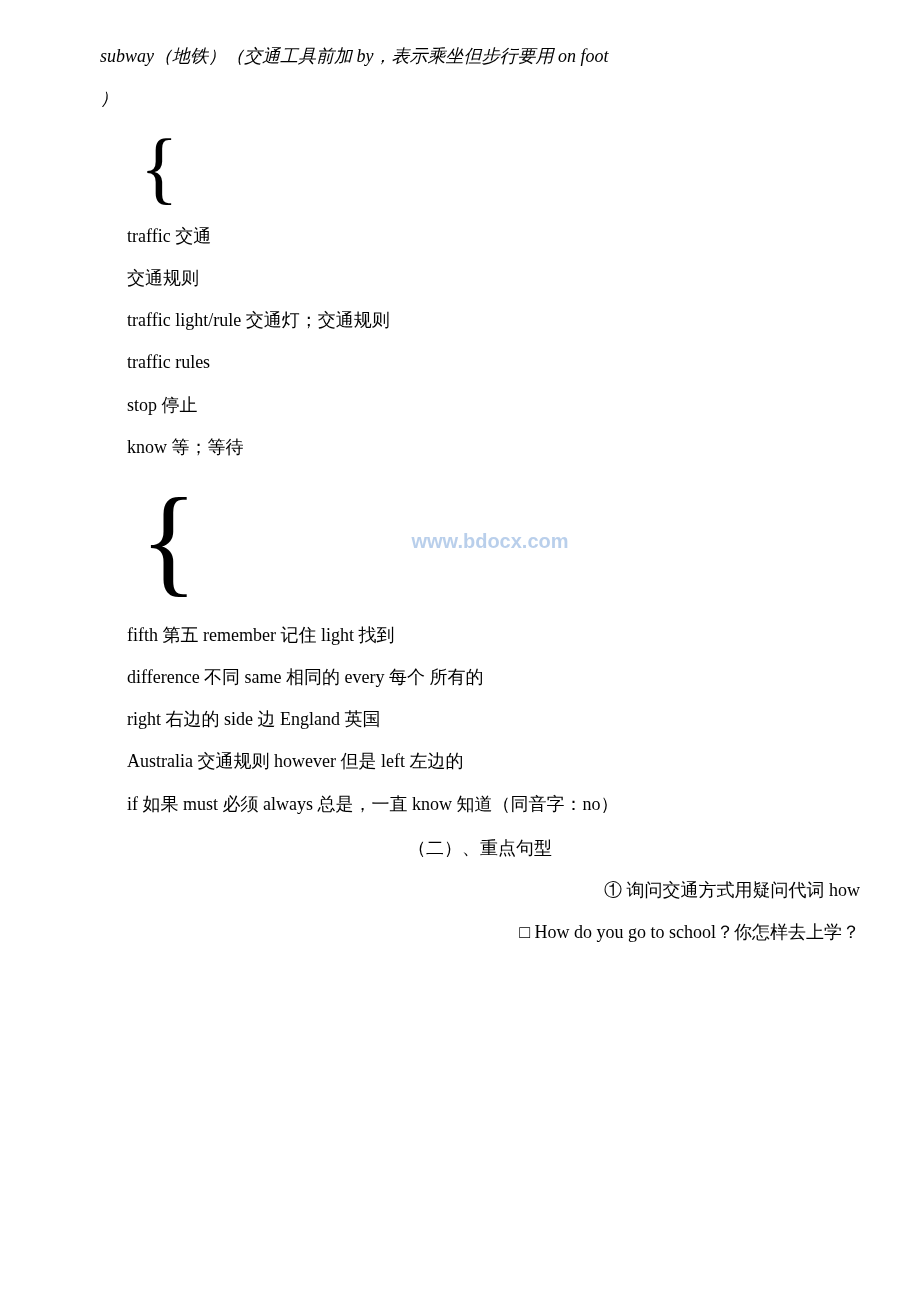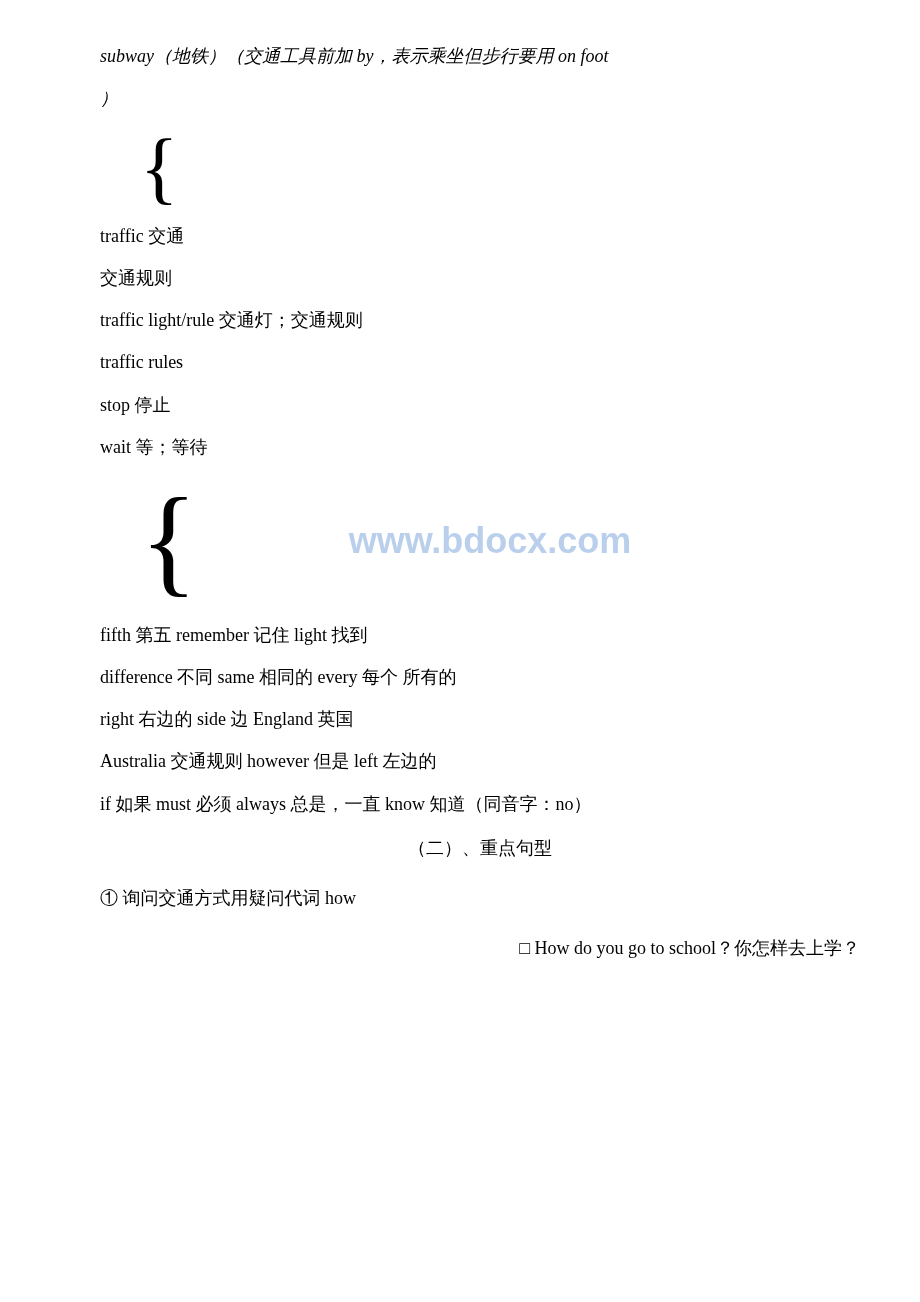--- a/index.html
+++ b/index.html
@@ -56,48 +56,50 @@
       display: flex;
       align-items: center;
       position: relative;
     }
 
     .watermark {
       position: absolute;
       top: 50%;
       left: 50%;
       transform: translate(-50%, -50%);
-      font-size: 36px;
+      font-size: 20px;
       color: rgba(100, 149, 210, 0.45);
       font-family: Arial, sans-serif;
       font-weight: bold;
       white-space: nowrap;
       pointer-events: none;
       z-index: 0;
     }
 
     .vocab-list {
       margin: 8px 0;
     }
 
     .vocab-item {
       margin-bottom: 8px;
       line-height: 1.9;
+      margin-left: 27px;
     }
 
     .section-header {
       margin: 10px 0 8px 0;
       line-height: 1.9;
       font-weight: normal;
       text-align: center;
     }
 
     .numbered-item {
-      margin: 16px 0;
+      margin: 0 0;
       line-height: 1.9;
+      text-align: right;
     }
 
     .example-line {
       margin: 8px 0;
       line-height: 1.9;
       text-align: right;
     }
   </style>
 </head>
 <body>
@@ -125,21 +127,21 @@
     <div class="vocab-item">
       <span>traffic light/rule 交通灯；交通规则</span>
     </div>
     <div class="vocab-item">
       <span>traffic rules</span>
     </div>
     <div class="vocab-item">
       <span>stop 停止</span>
     </div>
     <div class="vocab-item">
-      <span>wait 等；等待</span>
+      <span>know 等；等待</span>
     </div>
   </div>
 
   <div class="brace-section brace-section-large">
     <span class="brace-char" style="font-size: 120px;">{</span>
     <div class="watermark">
       <span>www.bdocx.com</span>
     </div>
   </div>
 

